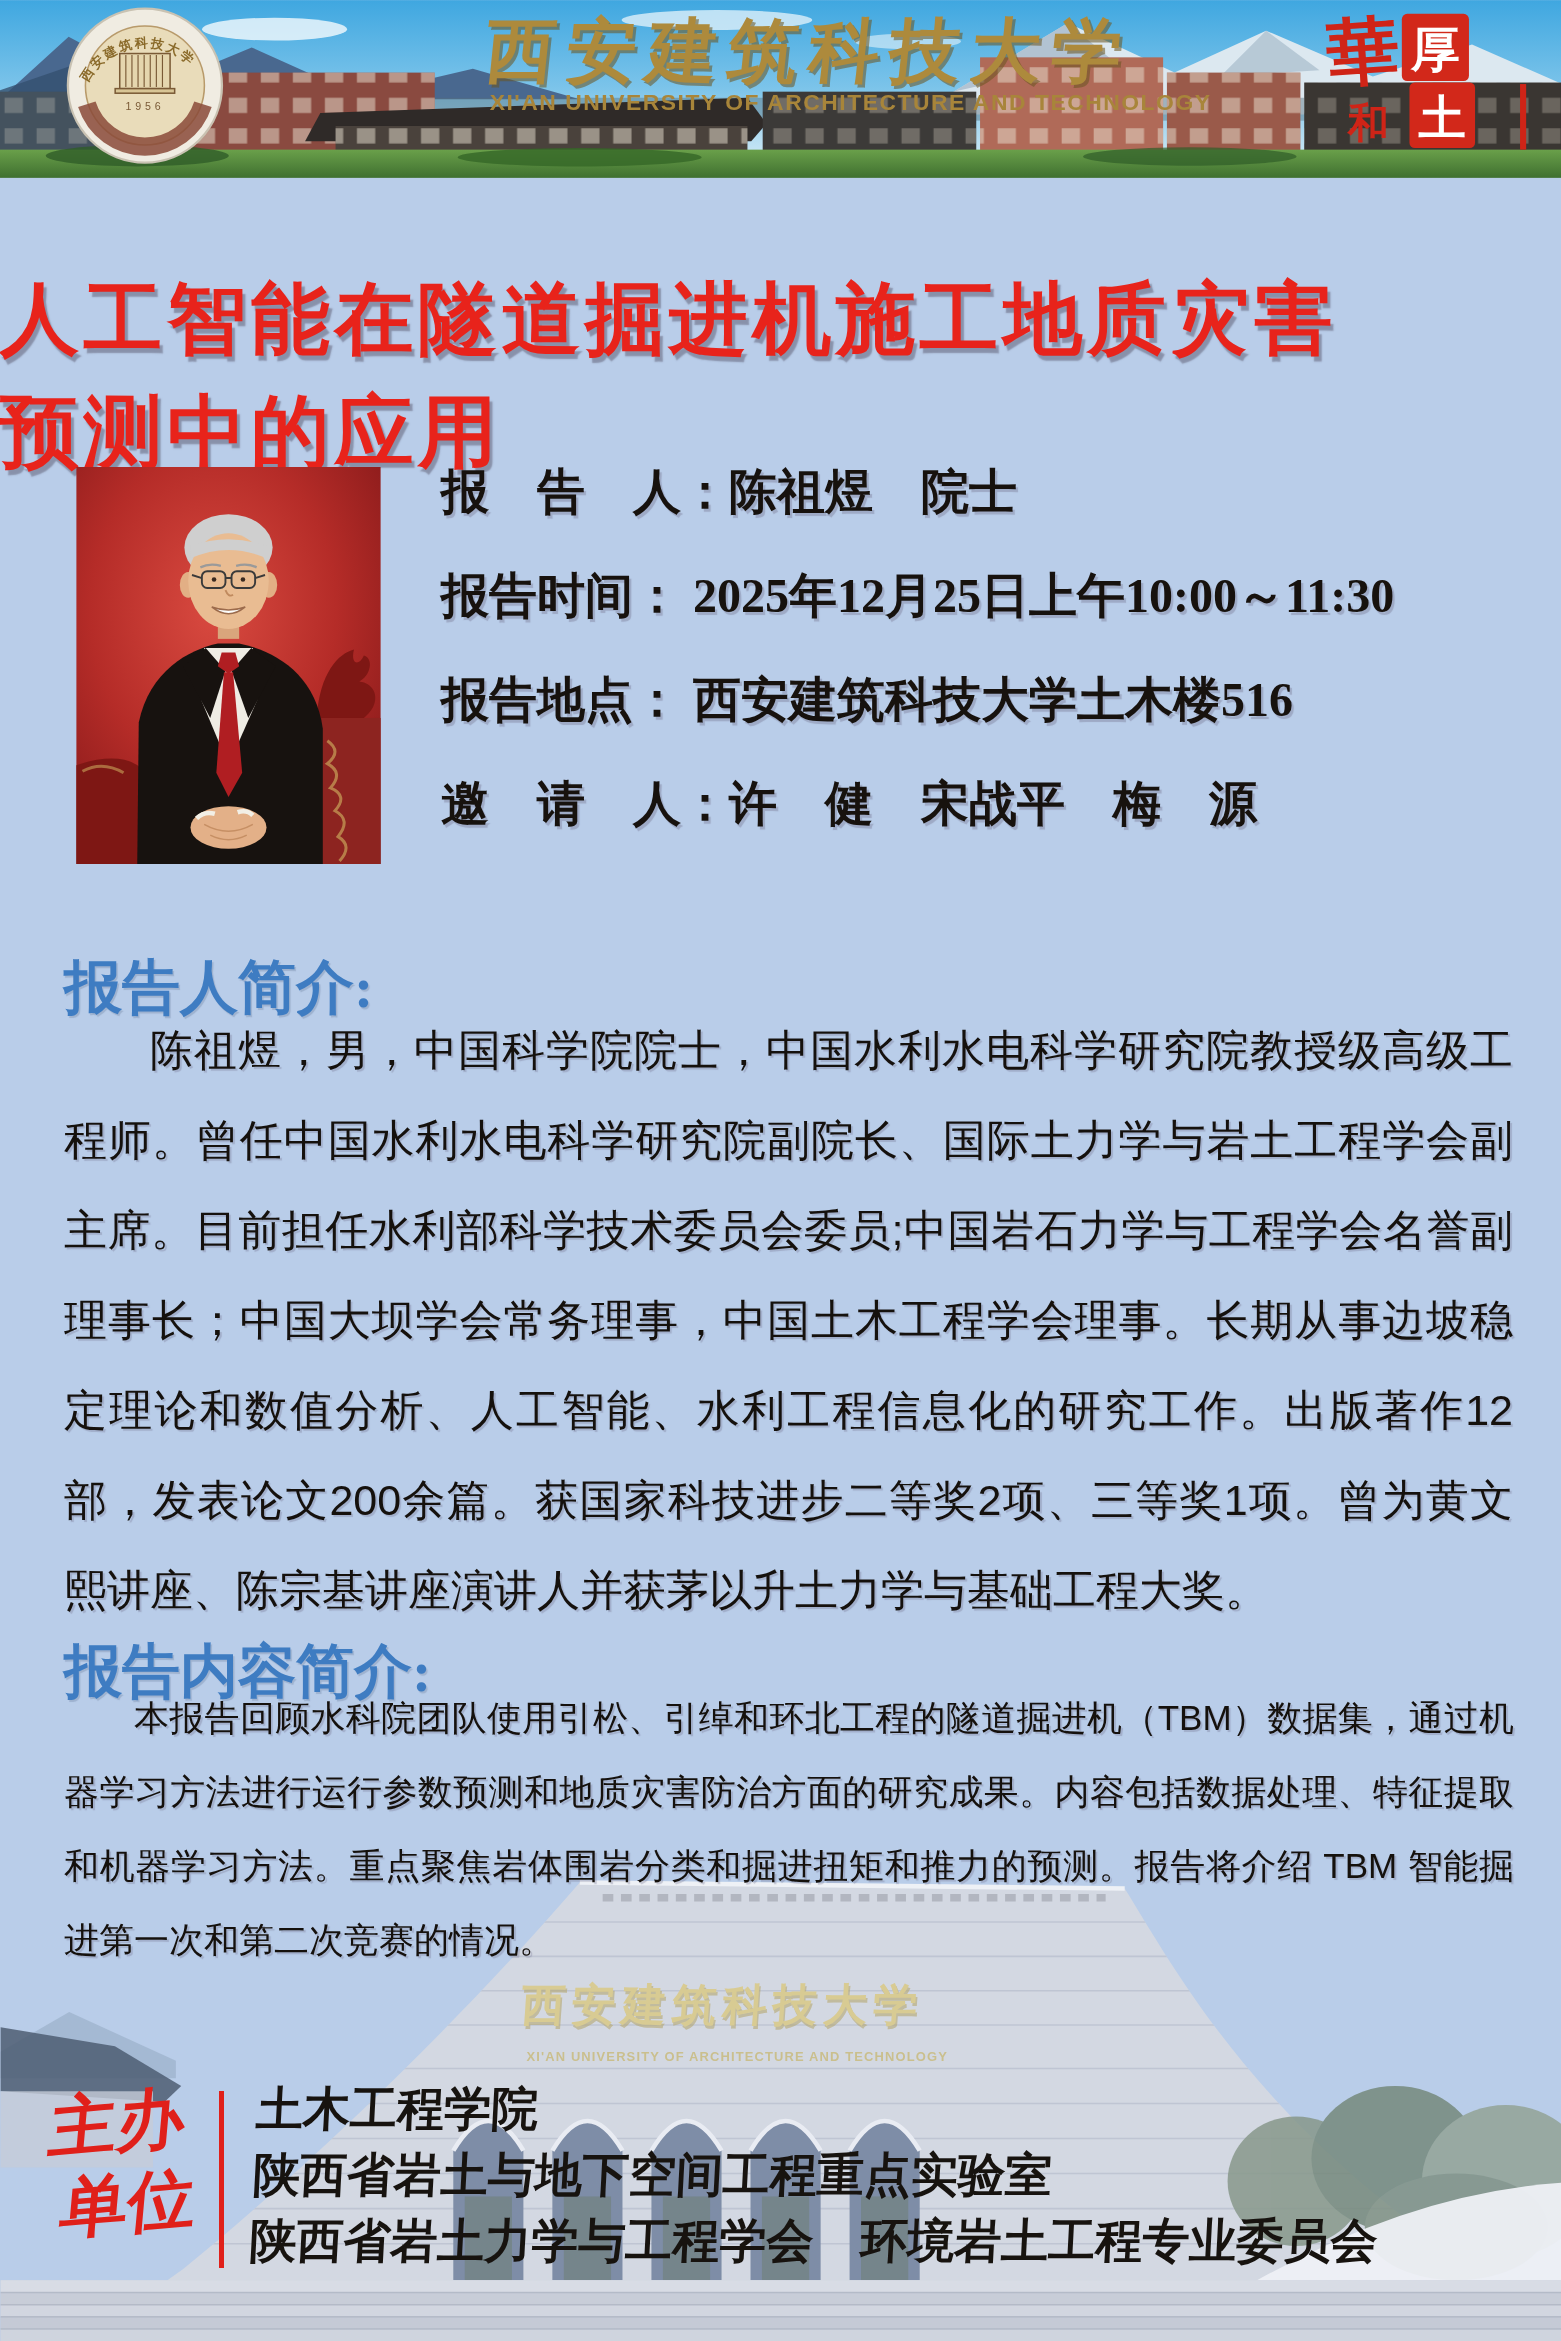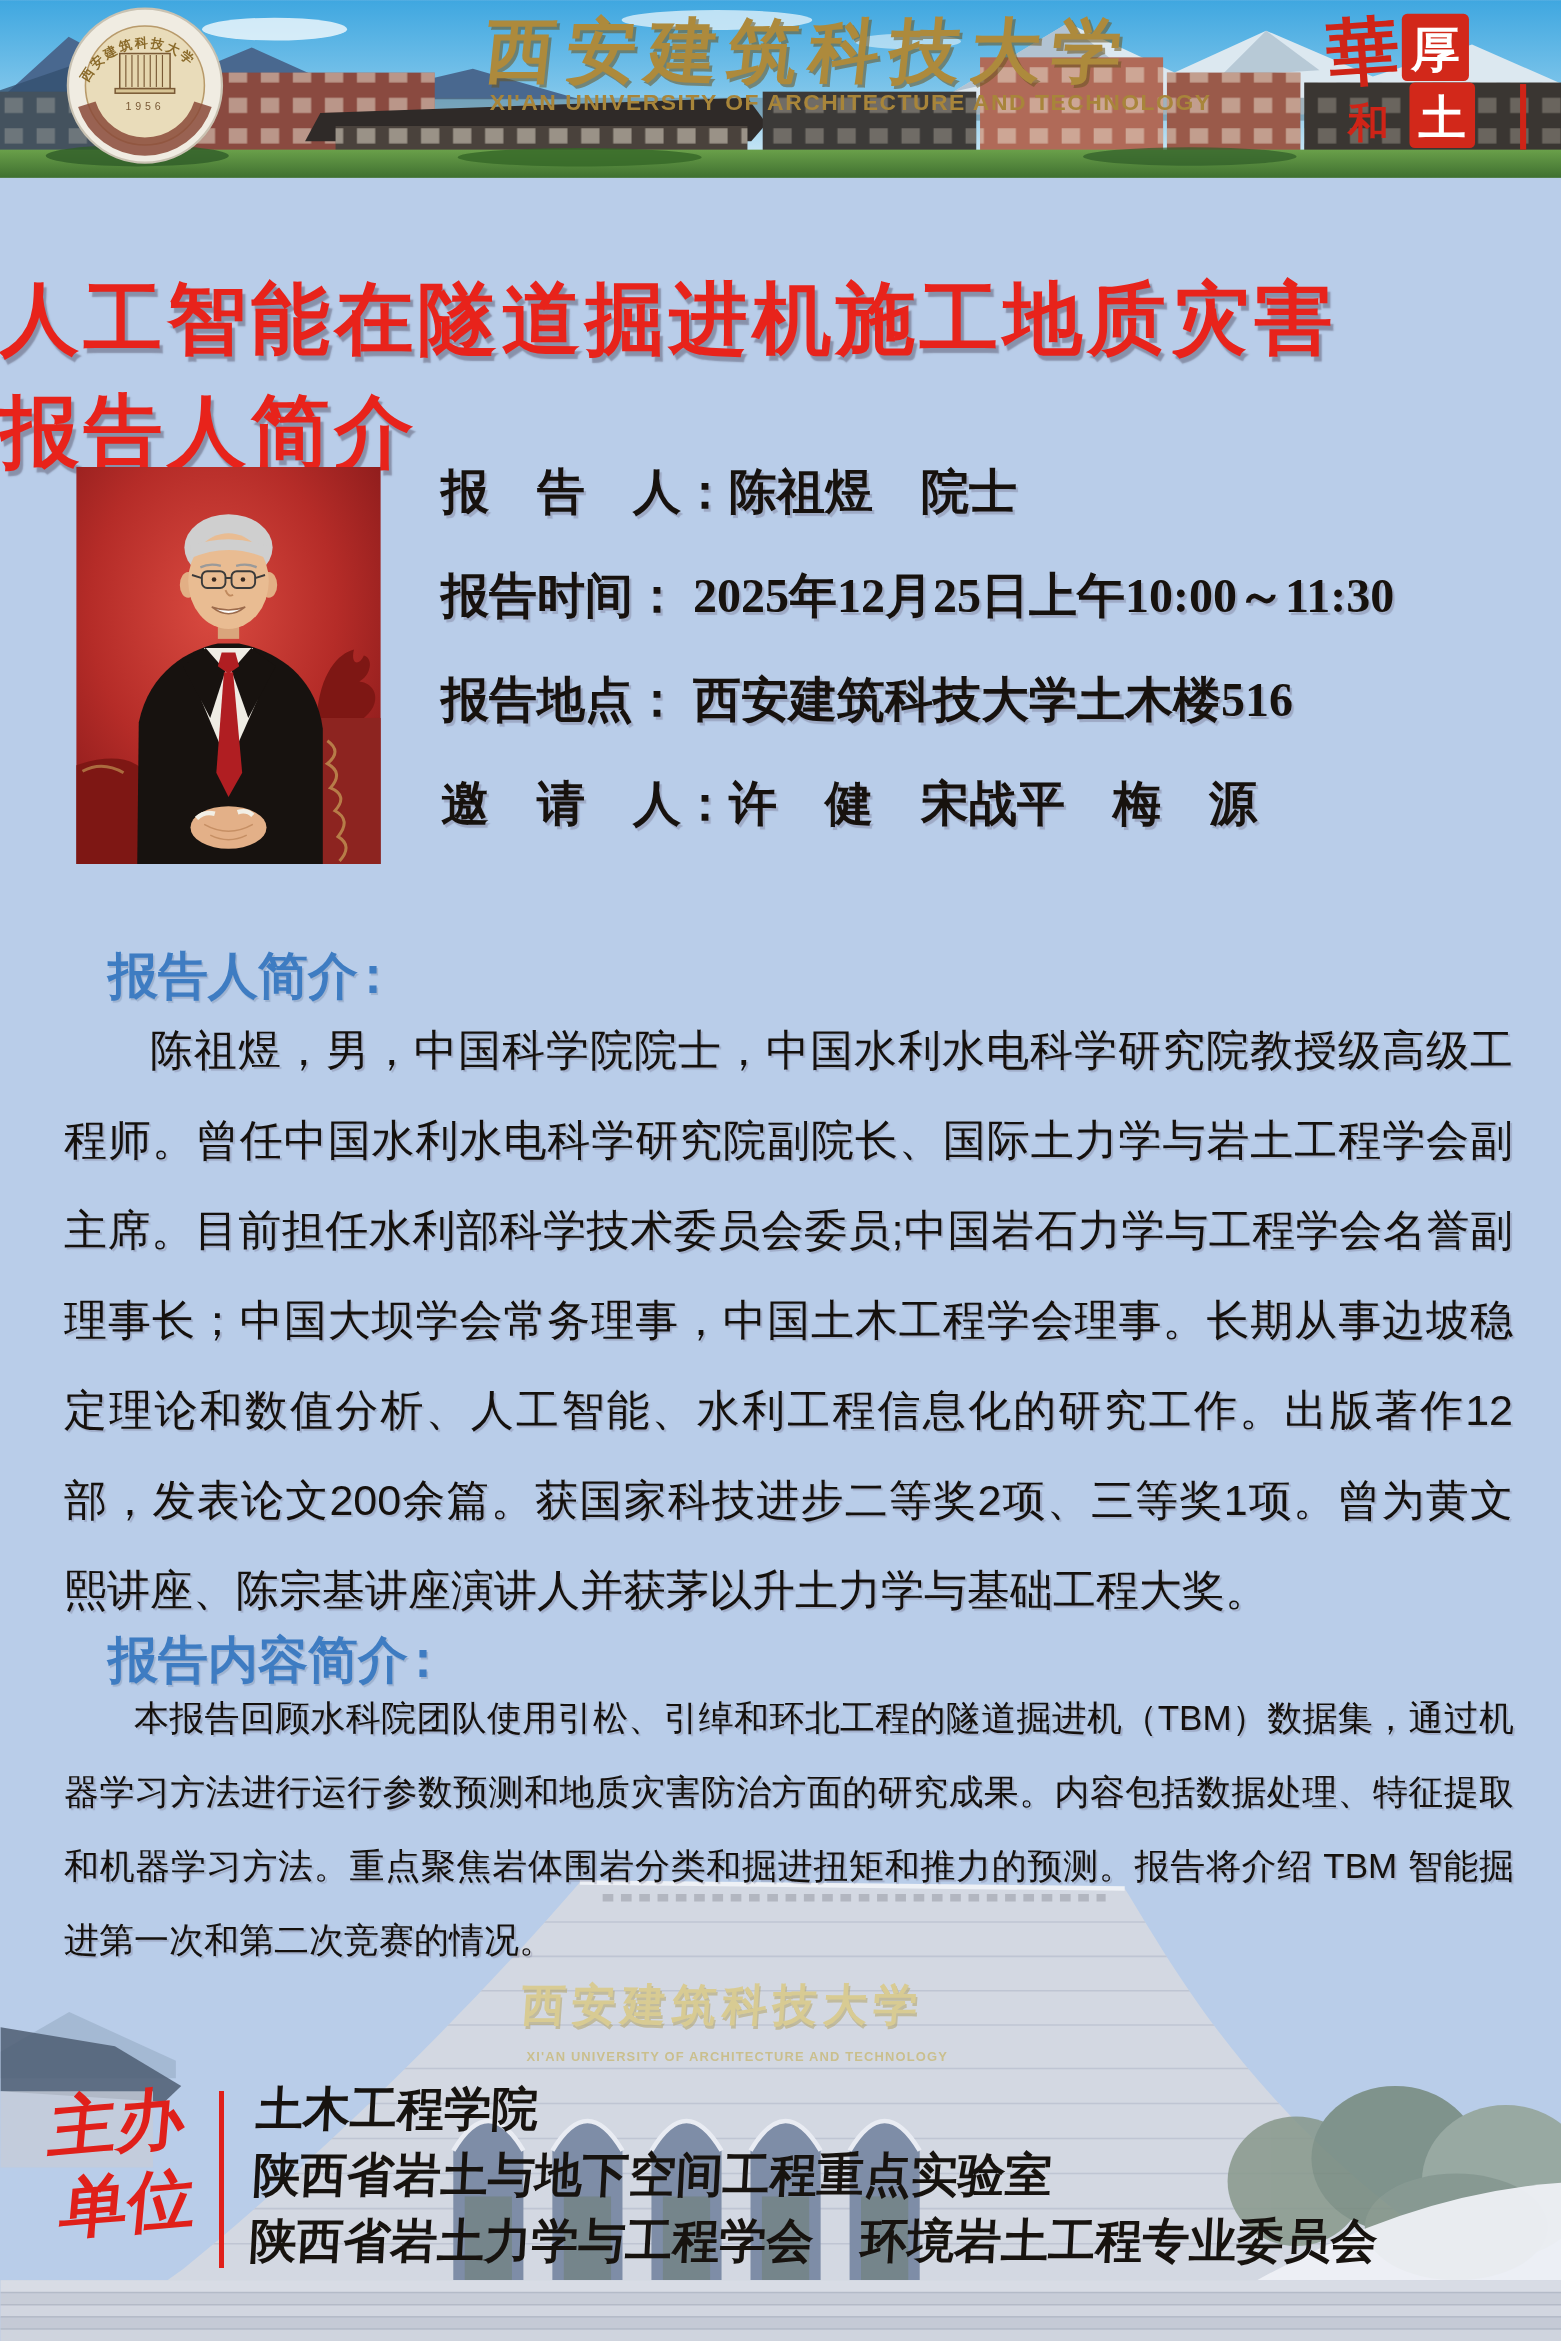--- a/index.html
+++ b/index.html
@@ -17,23 +17,23 @@
       text-shadow:3.1px 4.6px 1.5px rgba(96,96,118,.55);}
 
   
   .speaker-photo{position:absolute;left:76px;top:467px;width:305px;height:397px;z-index:2;}
   .info{position:absolute;left:441px;top:467px;width:1121px;z-index:2;}
   .info-row{line-height:50px;margin-bottom:54px;white-space:nowrap;
       font-family:"Liberation Serif",serif;font-weight:700;font-size:48px;color:#17120e;
       text-shadow:2.3px 3.1px 0.8px rgba(118,118,145,.4);}
 
   
-  .section-heading{position:absolute;left:64px;z-index:2;font-size:50px;font-weight:600;
+  .section-heading{position:absolute;left:64px;z-index:2;font-size:58px;font-weight:600;
       color:#3e7cc2;text-shadow:1.5px 2.3px 0.8px rgba(110,130,160,.35);
-      font-family:Liberation Mono, monospace;margin-left:44px;}
+      font-family:Liberation Serif, serif;}
   .h-bio{top:901px;}
   .h-abstract{top:1585px;}
 
   
   .para{position:absolute;left:64px;z-index:2;color:#15110d;text-align:justify;text-indent:2em;
       text-shadow:1.9px 2.3px 0.8px rgba(118,118,145,.35);font-family:"Liberation Sans",sans-serif;}
   .bio-text{top:962px;width:1449px;font-size:43px;line-height:90px;}
   .abstract-text{top:1646px;width:1450px;font-size:35px;line-height:74px;}
 
   
@@ -136,21 +136,21 @@
         <text x="32" y="168" font-size="54" font-weight="bold" fill="#cf2417" font-family="Liberation Serif, serif">和</text>
         <rect x="113" y="96" width="86" height="86" rx="7" fill="#d2281a"></rect>
         <text x="156" y="163" text-anchor="middle" font-size="62" font-weight="bold" fill="#ffffff" font-family="Liberation Serif, serif">土</text>
         <rect x="258" y="98" width="8" height="86" fill="#cf2417"></rect>
       </g>
     </svg>
   </div>
 
   <h1 class="main-title">
     <div>人工智能在隧道掘进机施工地质灾害</div>
-    <div>报告人简介</div>
+    <div>预测中的应用</div>
   </h1>
 
   <div class="speaker-photo">
     <svg width="305" height="397" viewBox="0 0 400 522">
       <defs>
         <radialGradient id="redbg" cx="0.45" cy="0.36" r="0.9">
           <stop offset="0" stop-color="#d94a40"></stop>
             <stop offset="0.45" stop-color="#b52c28"></stop>
             <stop offset="1" stop-color="#6e0f12"></stop>
         </radialGradient>

